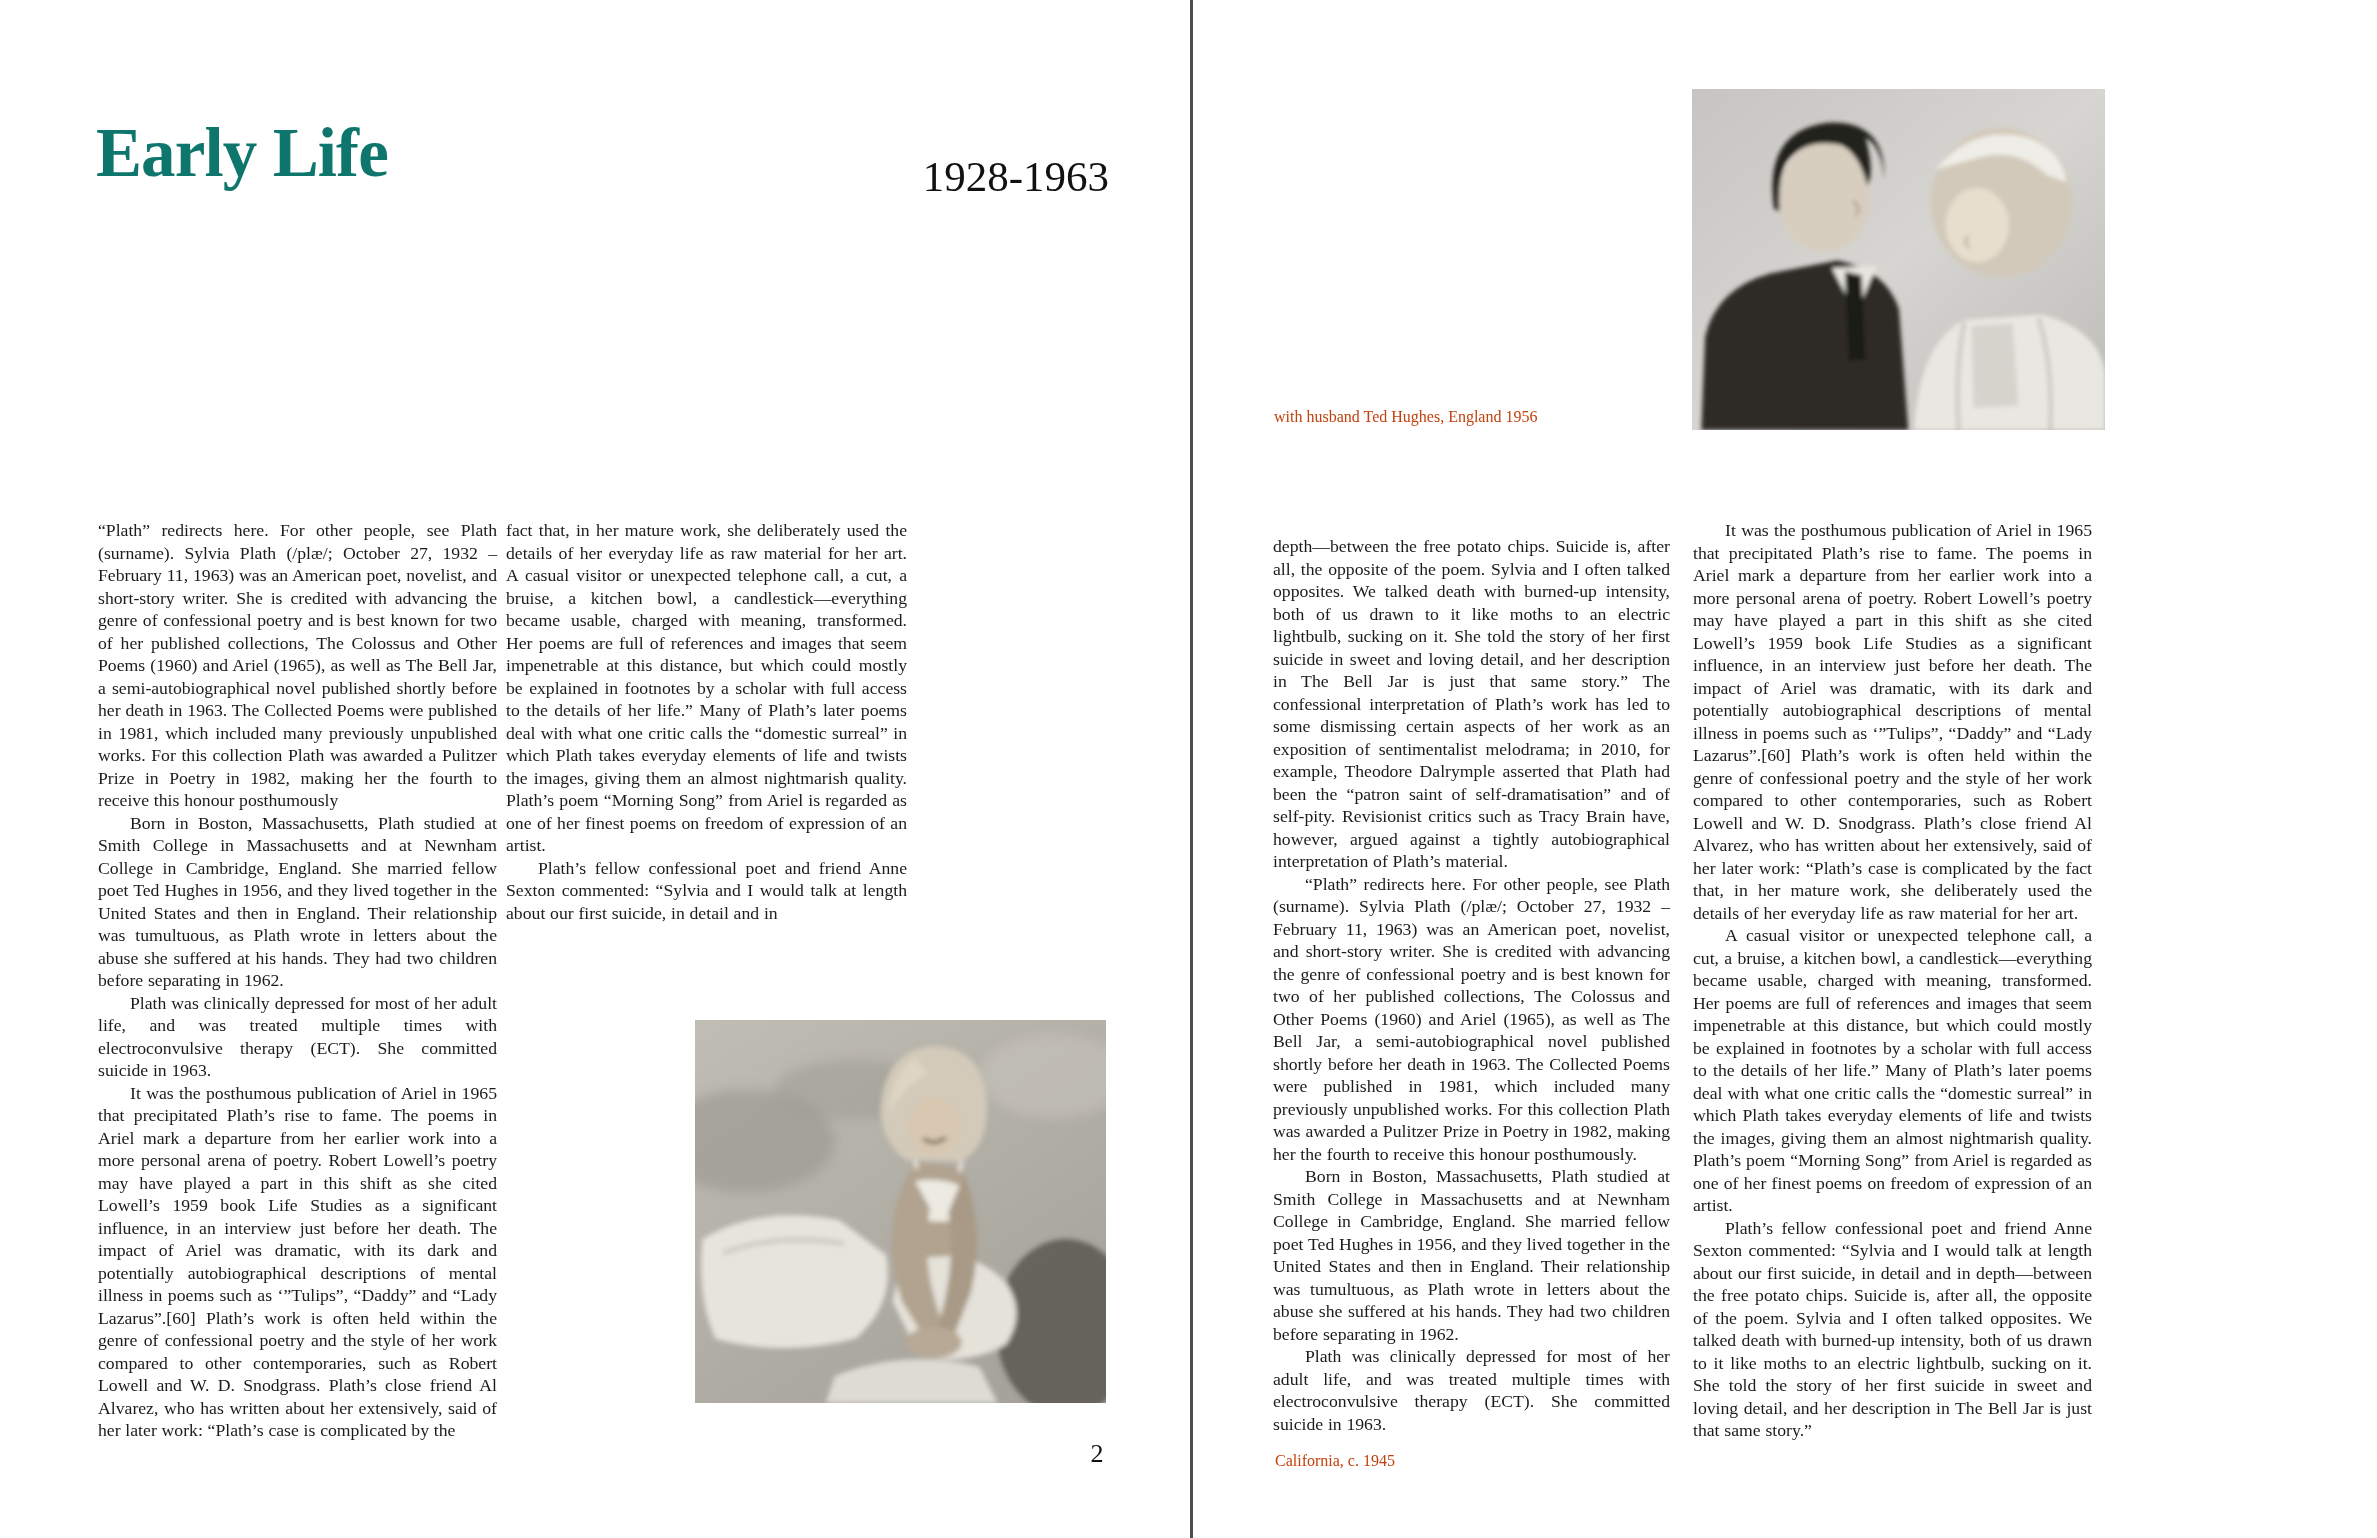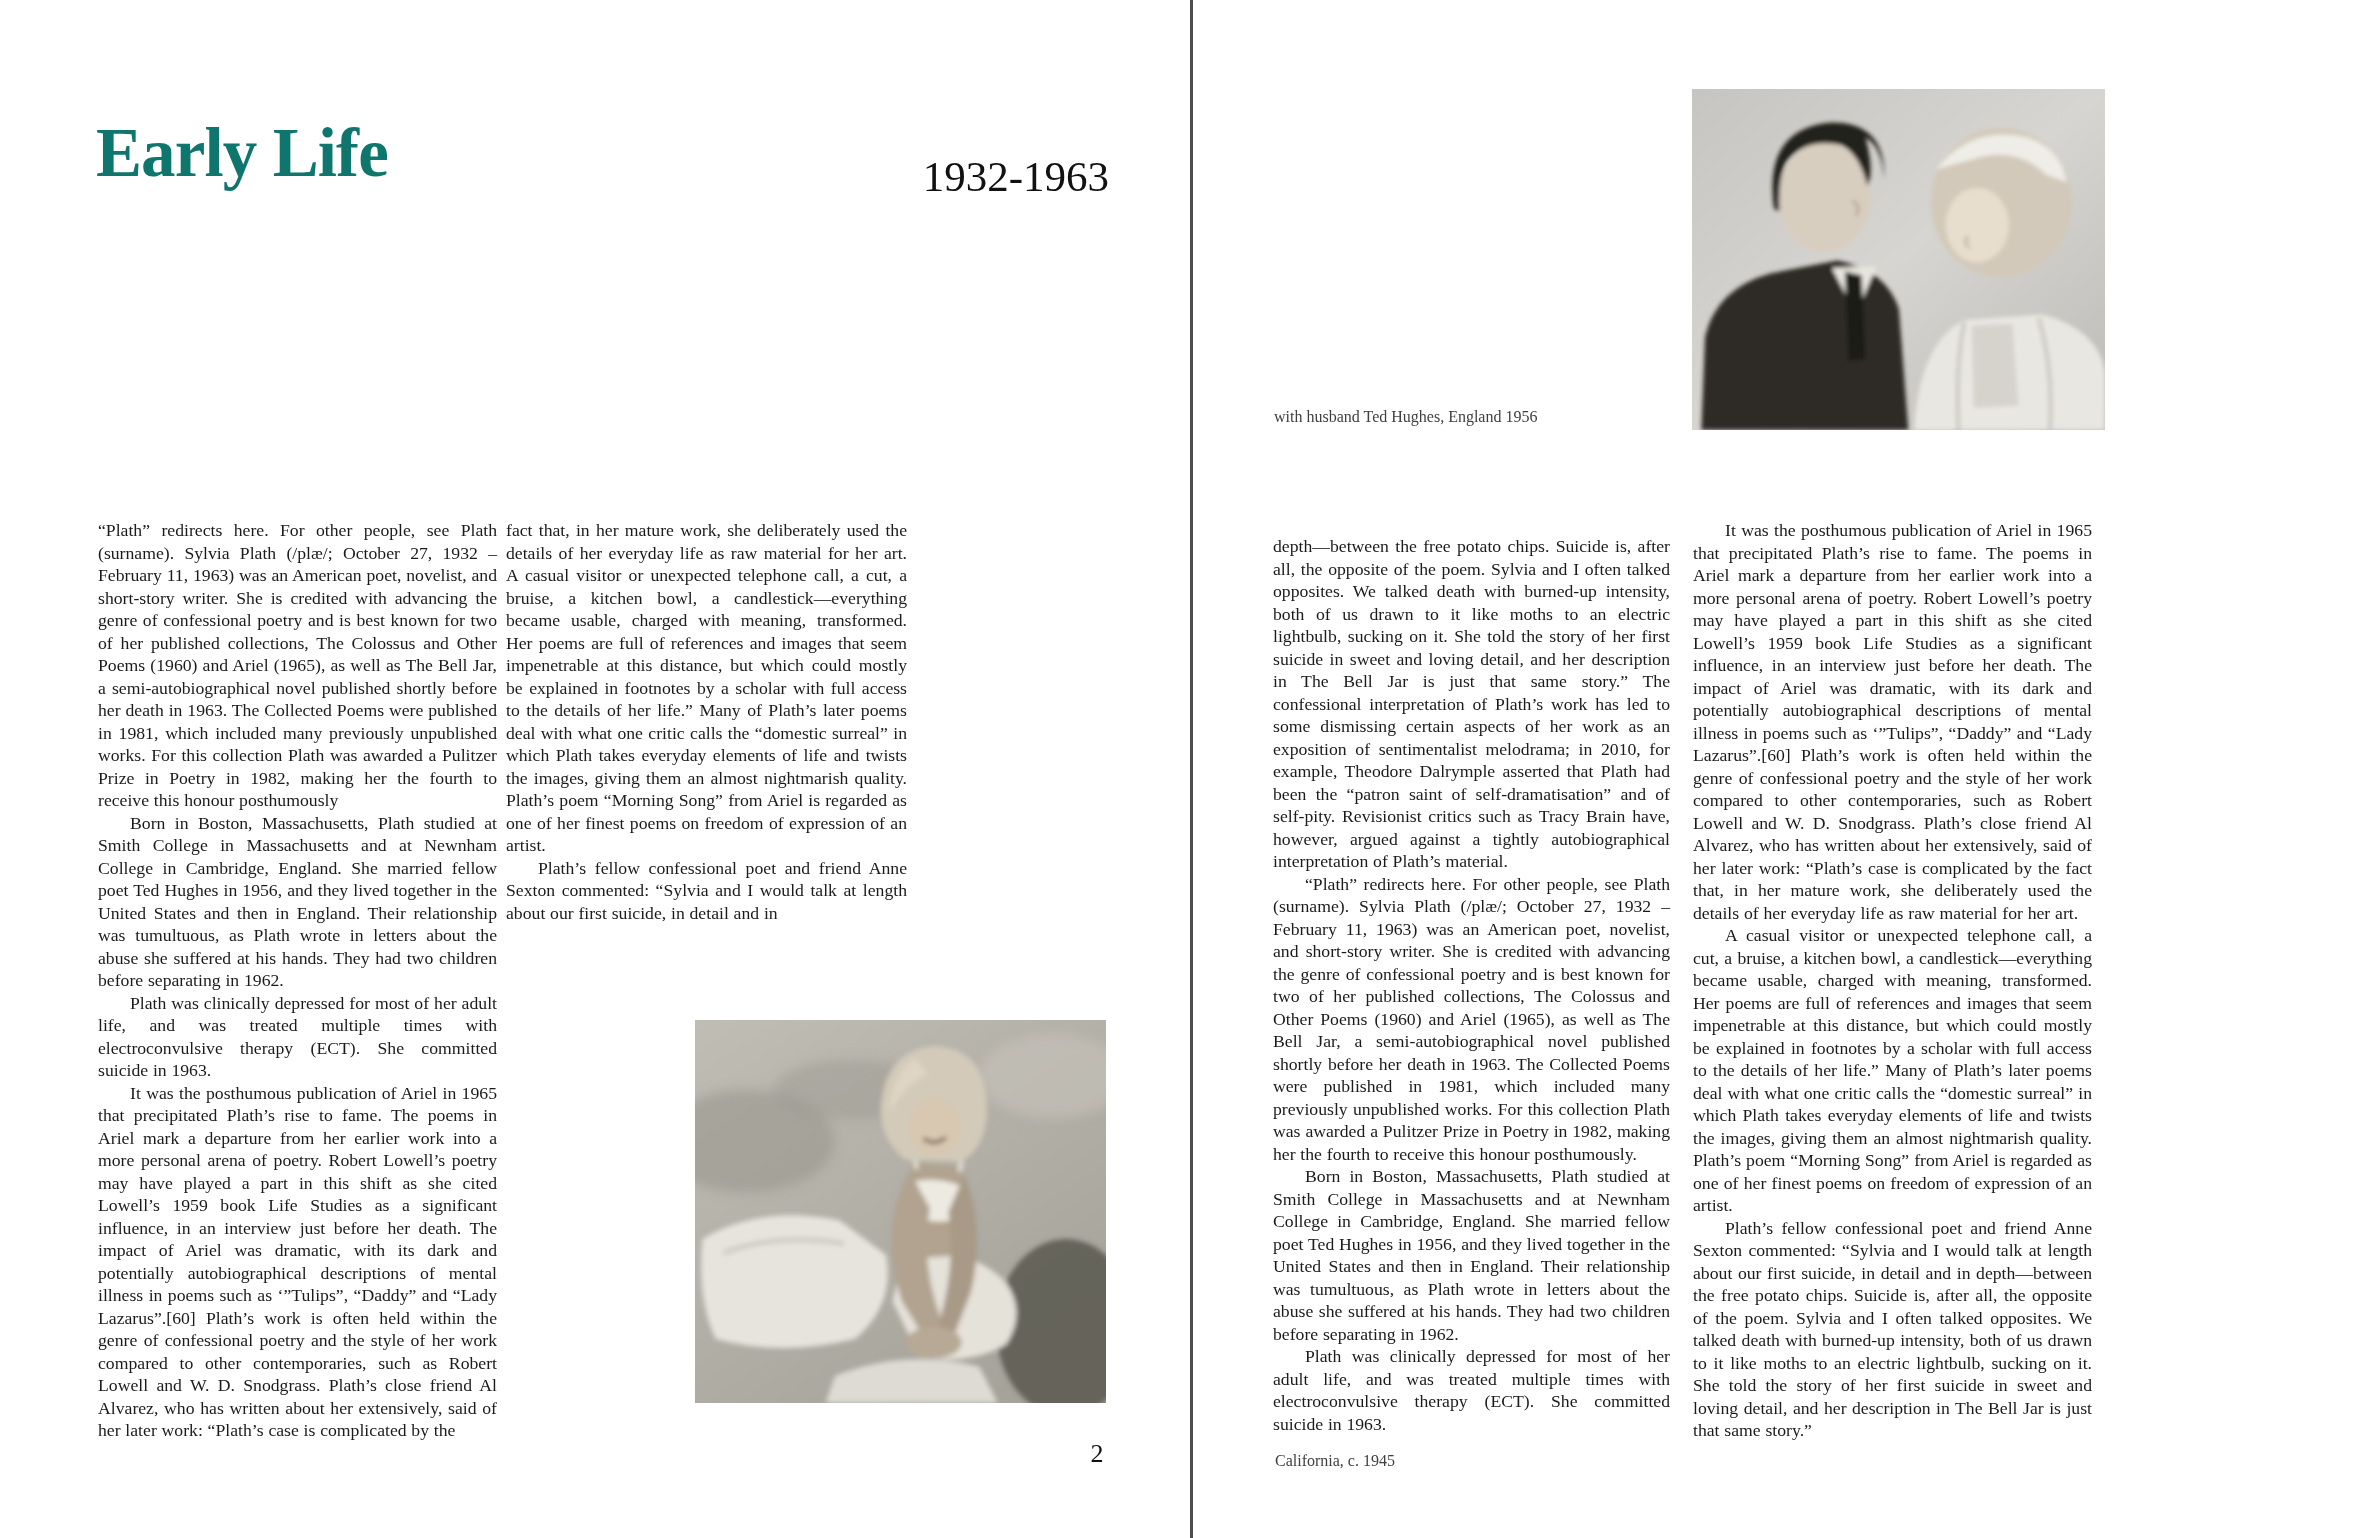--- a/index.html
+++ b/index.html
@@ -56,42 +56,42 @@
     position: absolute;
     overflow: hidden;
     background: #c9c7c3;
   }
   .photo svg { display: block; width: 100%; height: 100%; }
   .photo-couple { left: 1692px; top: 89px;  width: 413px; height: 341px; }
   .photo-beach  { left: 695px;  top: 1020px; width: 411px; height: 383px; }
   .caption {
     position: absolute;
     font-size: 16px;
-    color: #404040;
+    color: #c2410c;
     line-height: 1.2;
   }
   .caption-couple { left: 1274px; top: 407px;  width: 401px; }
   .caption-state  { left: 1275px; top: 1451px; width: 401px; }
   .page-number {
     position: absolute;
     left: 1069px; top: 1439px;
     width: 56px;
     text-align: center;
     font-size: 26px;
     color: #111;
   }
 </style>
 </head>
 <body>
 
 <div class="spread">
 
   <div>
     <h1 class="chapter-title">Early Life</h1>
-    <div class="chapter-dates">1932-1963</div>
+    <div class="chapter-dates">1928-1963</div>
 
     <div class="col col-l1">
         <p class="para">“Plath” redirects here. For other people, see Plath (surname). Sylvia Plath (/plæ/; October 27, 1932 – February 11, 1963) was an American poet, novelist, and short-story writer. She is credited with advancing the genre of confessional poetry and is best known for two of her published collections, The Colossus and Other Poems (1960) and Ariel (1965), as well as The Bell Jar, a semi-autobiographical novel published shortly before her death in 1963. The Collected Poems were published in 1981, which included many previously unpublished works. For this collection Plath was awarded a Pulitzer Prize in Poetry in 1982, making her the fourth to receive this honour posthumously</p>
         <p class="para indent">Born in Boston, Massachusetts, Plath studied at Smith College in Massachusetts and at Newnham College in Cambridge, England. She married fellow poet Ted Hughes in 1956, and they lived together in the United States and then in England. Their relationship was tumultuous, as Plath wrote in letters about the abuse she suffered at his hands. They had two children before separating in 1962.</p>
         <p class="para indent">Plath was clinically depressed for most of her adult life, and was treated multiple times with electroconvulsive therapy (ECT). She committed suicide in 1963.</p>
         <p class="para indent">It was the posthumous publication of Ariel in 1965 that precipitated Plath’s rise to fame. The poems in Ariel mark a departure from her earlier work into a more personal arena of poetry. Robert Lowell’s poetry may have played a part in this shift as she cited Lowell’s 1959 book Life Studies as a significant influence, in an interview just before her death. The impact of Ariel was dramatic, with its dark and potentially autobiographical descriptions of mental illness in poems such as ‘”Tulips”, “Daddy” and “Lady Lazarus”.[60] Plath’s work is often held within the genre of confessional poetry and the style of her work compared to other contemporaries, such as Robert Lowell and W. D. Snodgrass. Plath’s close friend Al Alvarez, who has written about her extensively, said of her later work: “Plath’s case is complicated by the</p>
       </div>
     <div class="col col-l2">
         <p class="para">fact that, in her mature work, she deliberately used the details of her everyday life as raw material for her art. A casual visitor or unexpected telephone call, a cut, a bruise, a kitchen bowl, a candlestick—everything became usable, charged with meaning, transformed. Her poems are full of references and images that seem impenetrable at this distance, but which could mostly be explained in footnotes by a scholar with full access to the details of her life.” Many of Plath’s later poems deal with what one critic calls the “domestic surreal” in which Plath takes everyday elements of life and twists the images, giving them an almost nightmarish quality. Plath’s poem “Morning Song” from Ariel is regarded as one of her finest poems on freedom of expression of an artist.</p>
         <p class="para indent">Plath’s fellow confessional poet and friend Anne Sexton commented: “Sylvia and I would talk at length about our first suicide, in detail and in</p>

